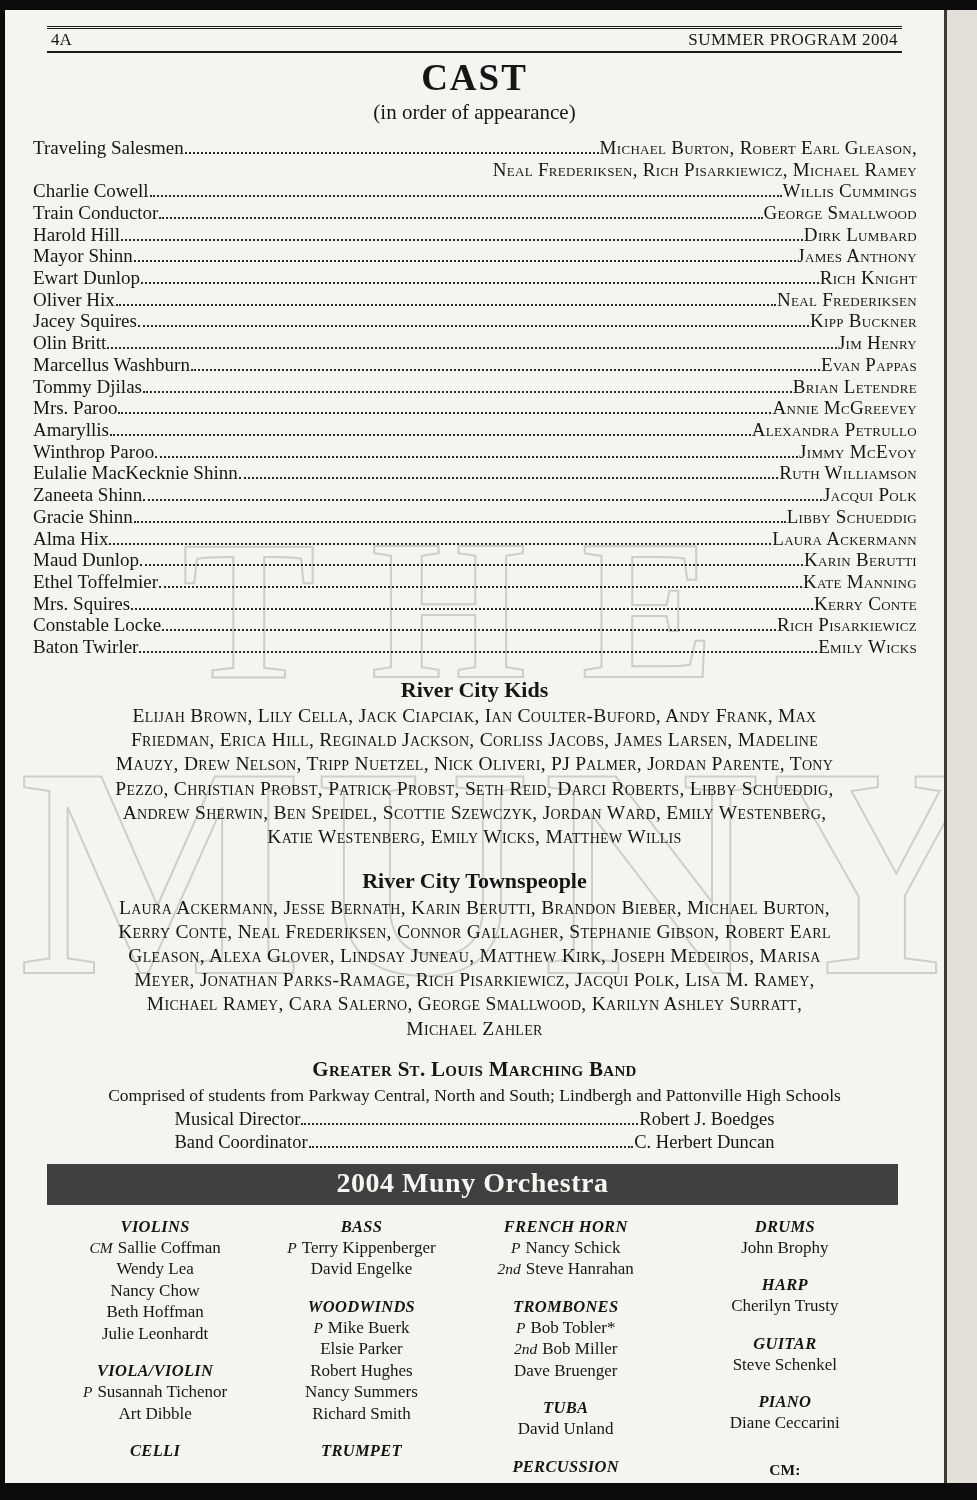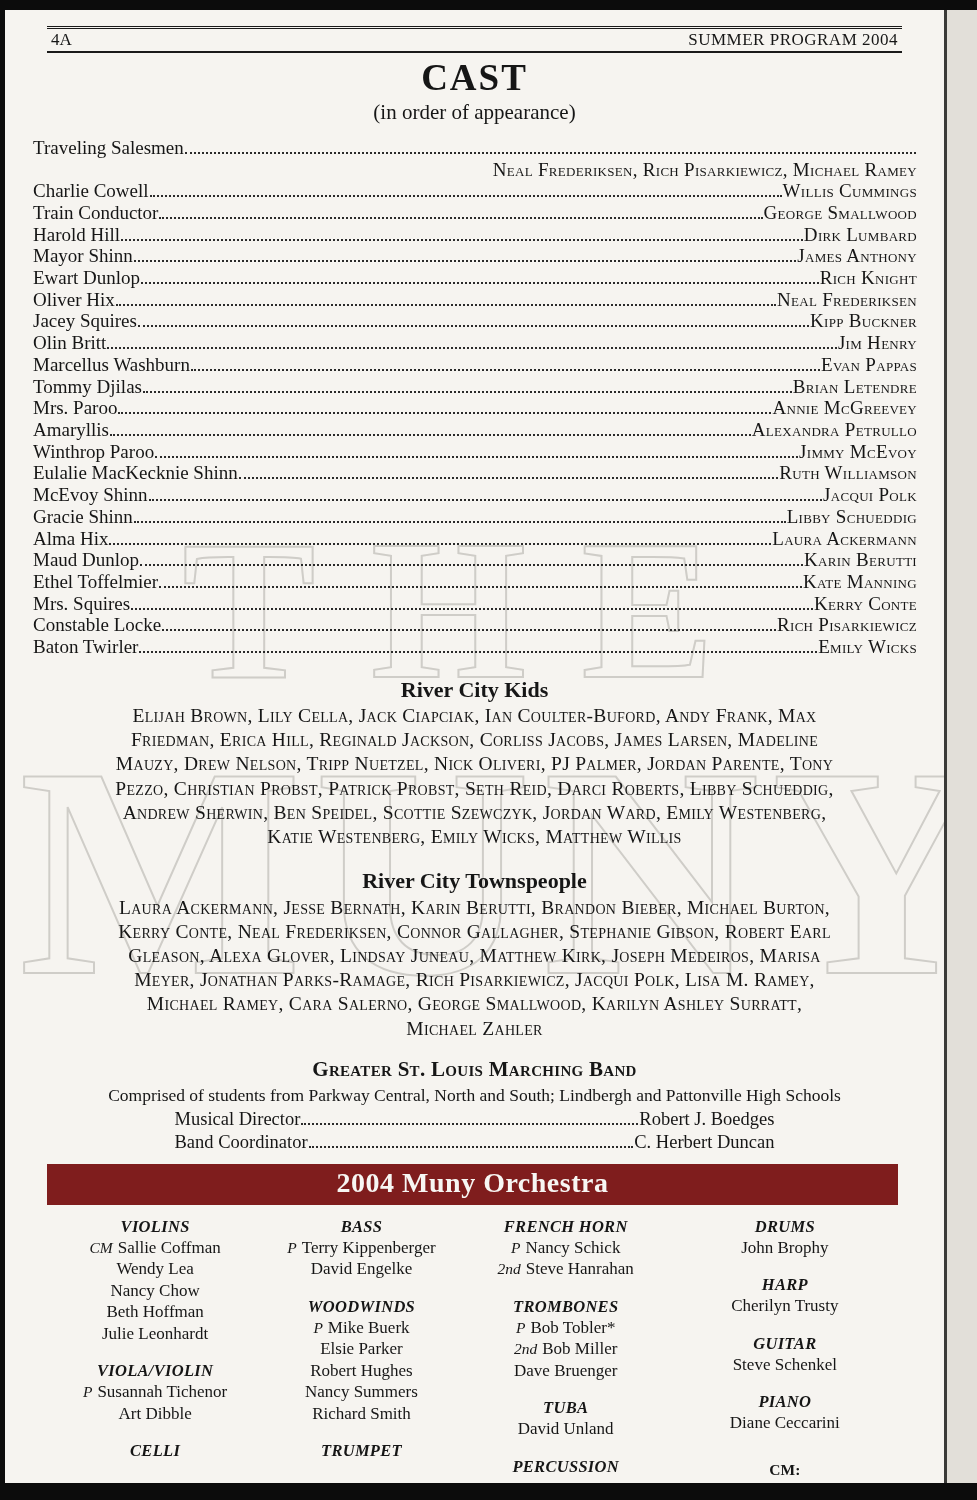--- a/index.html
+++ b/index.html
@@ -62,21 +62,21 @@
   .band-title { font-size:21px; font-weight:bold; }
   .band-desc { font-size:17.5px; margin-top:3px; }
   .band-credits { width:600px; margin:2px auto 0; font-size:18.5px; }
   .credit-row { display:flex; align-items:baseline; line-height:23px; }
   .credit-row .role { font-weight:normal; white-space:nowrap; }
   .credit-row .leader { flex:1; height:3px; border-bottom:2px dotted #2a2a2a; margin:0 1px; }
   .credit-row .name { white-space:nowrap; }
 
   
   .orch-banner {
-    margin:10px 46px 0 42px; background:#7f1d1d; color:#f7f6f3;
+    margin:10px 46px 0 42px; background:#404040; color:#f7f6f3;
     text-align:center; font-size:28px; font-weight:bold; padding:3px 0 6px;
     letter-spacing:0.5px;
   }
   .orch-grid { display:grid; grid-template-columns:24% 24.5% 23.5% 28%; margin:12px 40px 0 48px; }
   .orch-col { text-align:center; font-size:17px; }
   .orch-section { margin-bottom:17px; }
   .orch-section-title { font-weight:bold; font-style:italic; font-size:16.5px; letter-spacing:0.3px; }
   .orch-member { line-height:21.5px; white-space:nowrap; }
   .orch-member .prefix { font-style:italic; font-size:15.5px; margin-right:5px; }
 
@@ -102,20 +102,21 @@
       <span class="right">SUMMER PROGRAM 2004</span>
     </div>
 
     <div class="cast-title">CAST</div>
     <div class="cast-subtitle">(in order of appearance)</div>
 
     <div class="cast-list" id="cast-list">
         <div class="cast-row">
           <span class="role">Traveling Salesmen</span>
           <span class="leader"></span>
+          <span class="names sc">Michael Burton, Robert Earl Gleason,</span>
         </div>
         <div class="cast-wrap sc">Neal Frederiksen, Rich Pisarkiewicz, Michael Ramey</div>
         <div class="cast-row">
           <span class="role">Charlie Cowell</span>
           <span class="leader"></span>
           <span class="names sc">Willis Cummings</span>
         </div>
         <div class="cast-row">
           <span class="role">Train Conductor</span>
           <span class="leader"></span>
@@ -175,21 +176,21 @@
           <span class="role">Winthrop Paroo</span>
           <span class="leader"></span>
           <span class="names sc">Jimmy McEvoy</span>
         </div>
         <div class="cast-row">
           <span class="role">Eulalie MacKecknie Shinn</span>
           <span class="leader"></span>
           <span class="names sc">Ruth Williamson</span>
         </div>
         <div class="cast-row">
-          <span class="role">McEvoy Shinn</span>
+          <span class="role">Zaneeta Shinn</span>
           <span class="leader"></span>
           <span class="names sc">Jacqui Polk</span>
         </div>
         <div class="cast-row">
           <span class="role">Gracie Shinn</span>
           <span class="leader"></span>
           <span class="names sc">Libby Schueddig</span>
         </div>
         <div class="cast-row">
           <span class="role">Alma Hix</span>

